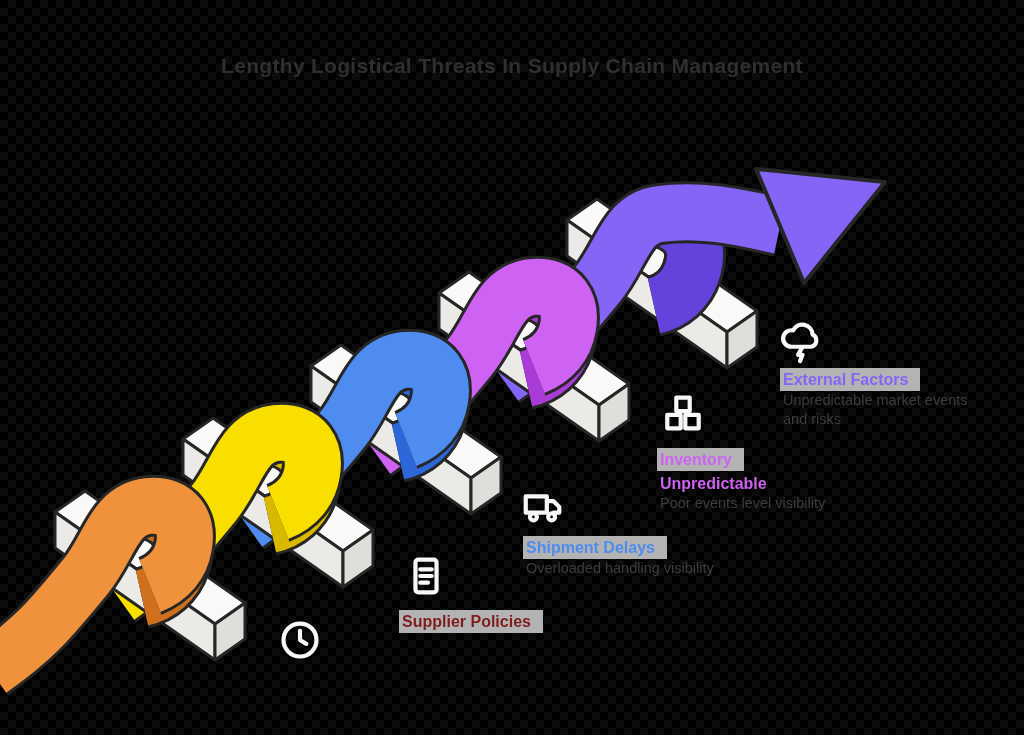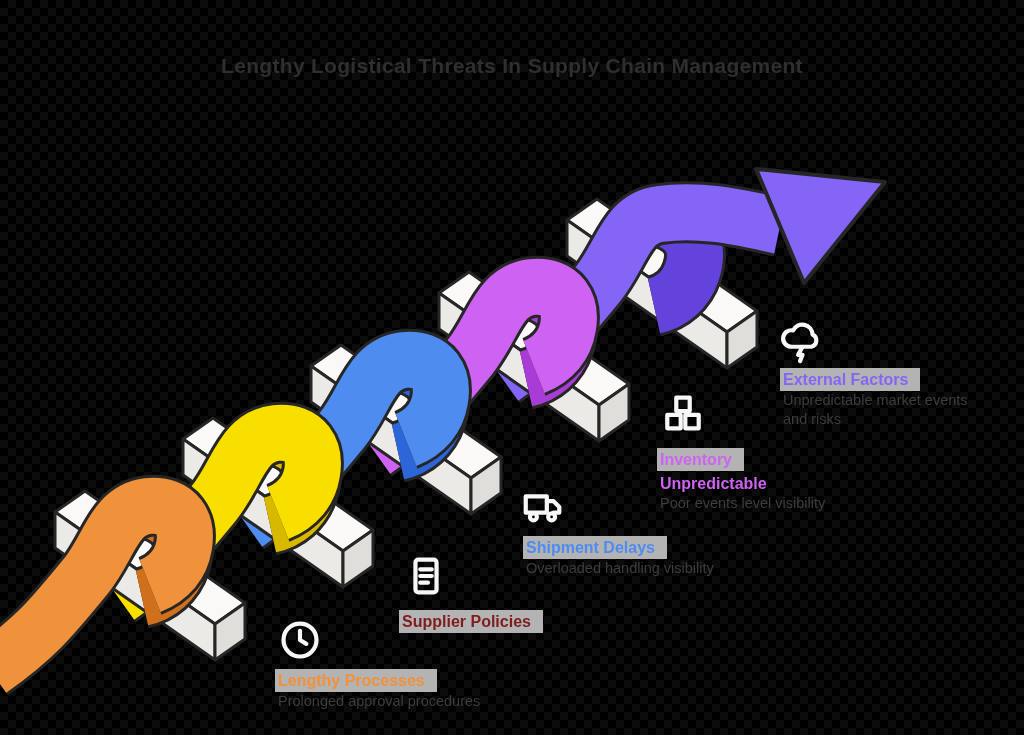--- a/index.html
+++ b/index.html
@@ -130,27 +130,20 @@
         <rect x="8.5" y="4" width="7" height="7"></rect>
       </svg>
   </div>
   <div class="stage-icon" style="left:778px;top:318px;">
     <svg viewBox="0 0 24 24">
         <path d="M7 15 a4.3 4.3 0 1 1 .9-8.5 A5.3 5.3 0 0 1 18 8.6 A3.4 3.4 0 0 1 17.4 15 H7z"></path>
         <path d="M12.5 15.5 l-2 3.7 h2.3 l-1.3 3.3"></path>
       </svg>
   </div>
 
-  <div class="stage-label" style="left:275px;top:669px;">
-    <div class="stage-title">
-      <span class="t1" style="color: rgb(240, 145, 59);">Lengthy Processes</span>
-      
-    </div>
-    <div class="stage-desc">Prolonged approval procedures</div>
-  </div>
 
   <div class="stage-label" style="left:399px;top:610px;">
     <div class="stage-title">
       <span class="t1" style="color: #7f1d1d;">Supplier Policies</span>
       
     </div>
   </div>
 
   <div class="stage-label" style="left:523px;top:536px;">
     <div class="stage-title">

